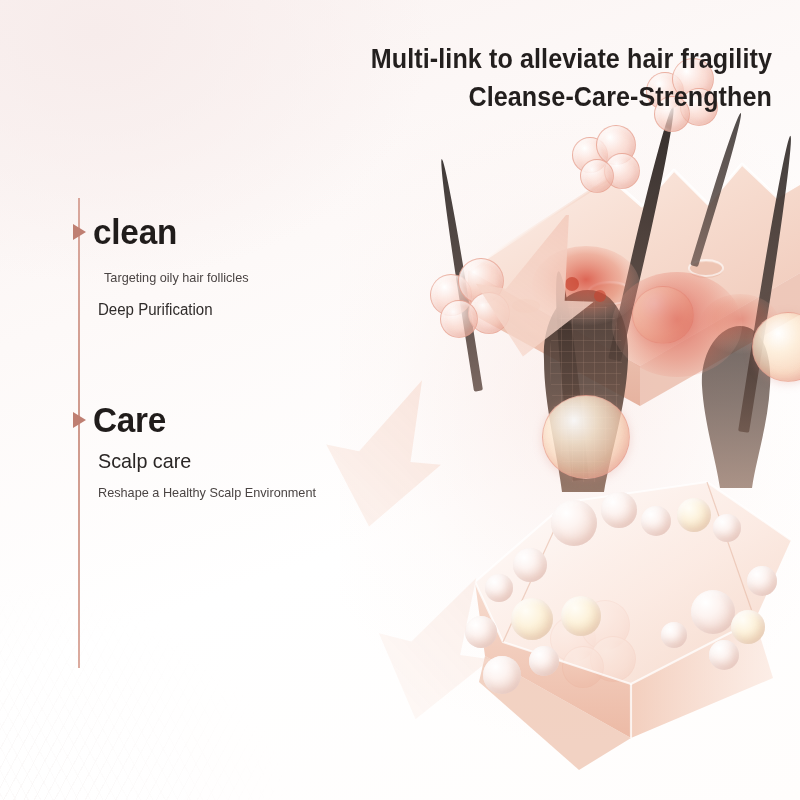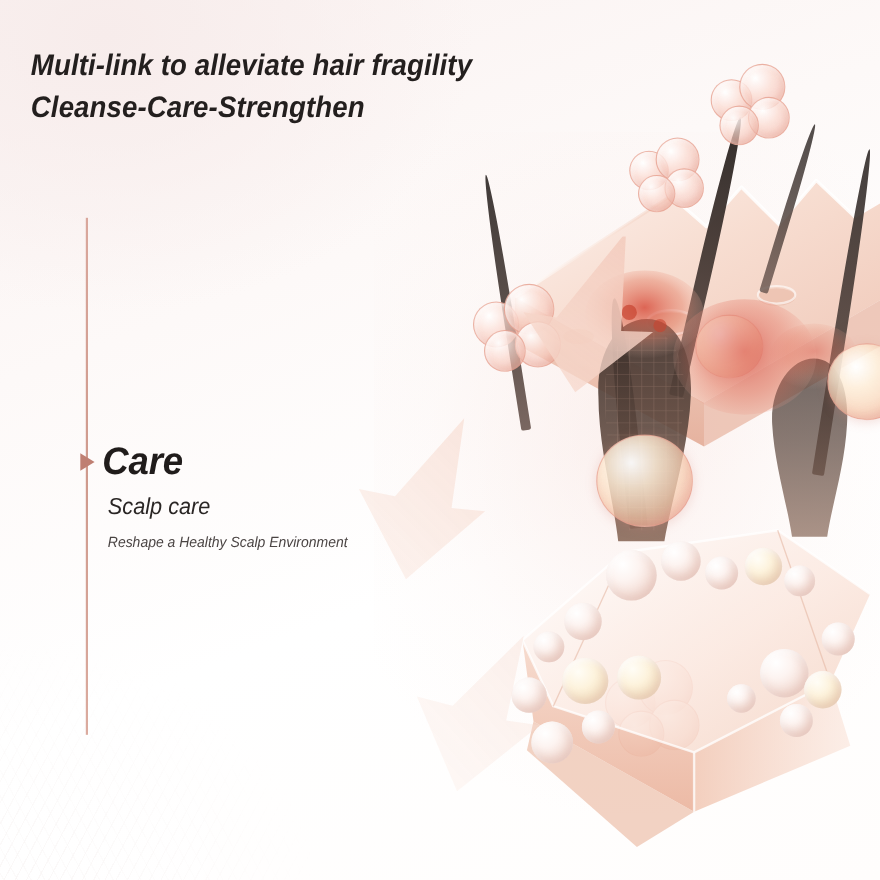--- a/index.html
+++ b/index.html
@@ -44,23 +44,22 @@
     position: absolute;
     right: -60px; top: 120px;
     width: 520px; height: 620px;
     background: radial-gradient(ellipse at 45% 45%, rgba(246,219,213,.40) 0%, rgba(250,236,232,.16) 45%, rgba(255,255,255,0) 72%);
   }
 
   
   .title-block {
     position: absolute;
     left: 0; right: 0; top: 40px;
-    text-align: left;
+    text-align: right;
     z-index: 40;
-    font-style: italic;
   }
   .title-line {
     font-family: "Liberation Sans Narrow", "Liberation Sans", sans-serif;
     font-weight: 700;
     color: #231f1e;
     letter-spacing: .1px;
     line-height: 1.42;
     white-space: nowrap;
     transform: scaleX(.93);
   }
@@ -117,21 +116,21 @@
     transform-origin: left center;
   }
   .sub.sm   { font-size: 13.5px; font-weight: 400; color: #4a4443; }
   .sub.md   { font-size: 16px;   font-weight: 400; color: #2f2b2a; }
   .sub.lg   { font-size: 21px;   font-weight: 400; color: #2a2625; }
 
   #step-clean  { top: 214px; }
   #step-clean .sub.sm { margin: 21px 0 0 32px; }
   #step-clean .sub.md { margin: 16px 0 0 26px; }
 
-  #step-care   { top: 402px; font-style: italic; }
+  #step-care   { top: 402px; }
   #step-care .sub.lg  { margin: 12px 0 0 26px; }
   #step-care .sub.sm  { margin: 12px 0 0 26px; }
 
   #step-strong { top: 582px; }
   #step-strong .sub.md { margin: 22px 0 0 27px; font-size: 15px; }
 
   
   .arrow {
     position: absolute;
     z-index: 20;
@@ -408,20 +407,28 @@
 
   <div class="title-block">
     <div class="title-line l1">Multi-link to alleviate hair fragility</div>
     <div class="title-line l2">Cleanse-Care-Strengthen</div>
   </div>
 
   <div class="rail"></div>
 
   <div class="steps">
 
+    <div class="step" id="step-clean">
+      <div class="step-head">
+        <div class="tri"></div>
+        <div class="step-title">clean</div>
+      </div>
+      <div class="sub sm">Targeting oily hair follicles</div>
+      <div class="sub md">Deep Purification</div>
+    </div>
 
     <div class="step" id="step-care">
       <div class="step-head">
         <div class="tri"></div>
         <div class="step-title">Care</div>
       </div>
       <div class="sub lg">Scalp care</div>
       <div class="sub sm">Reshape a Healthy Scalp Environment</div>
     </div>
 

